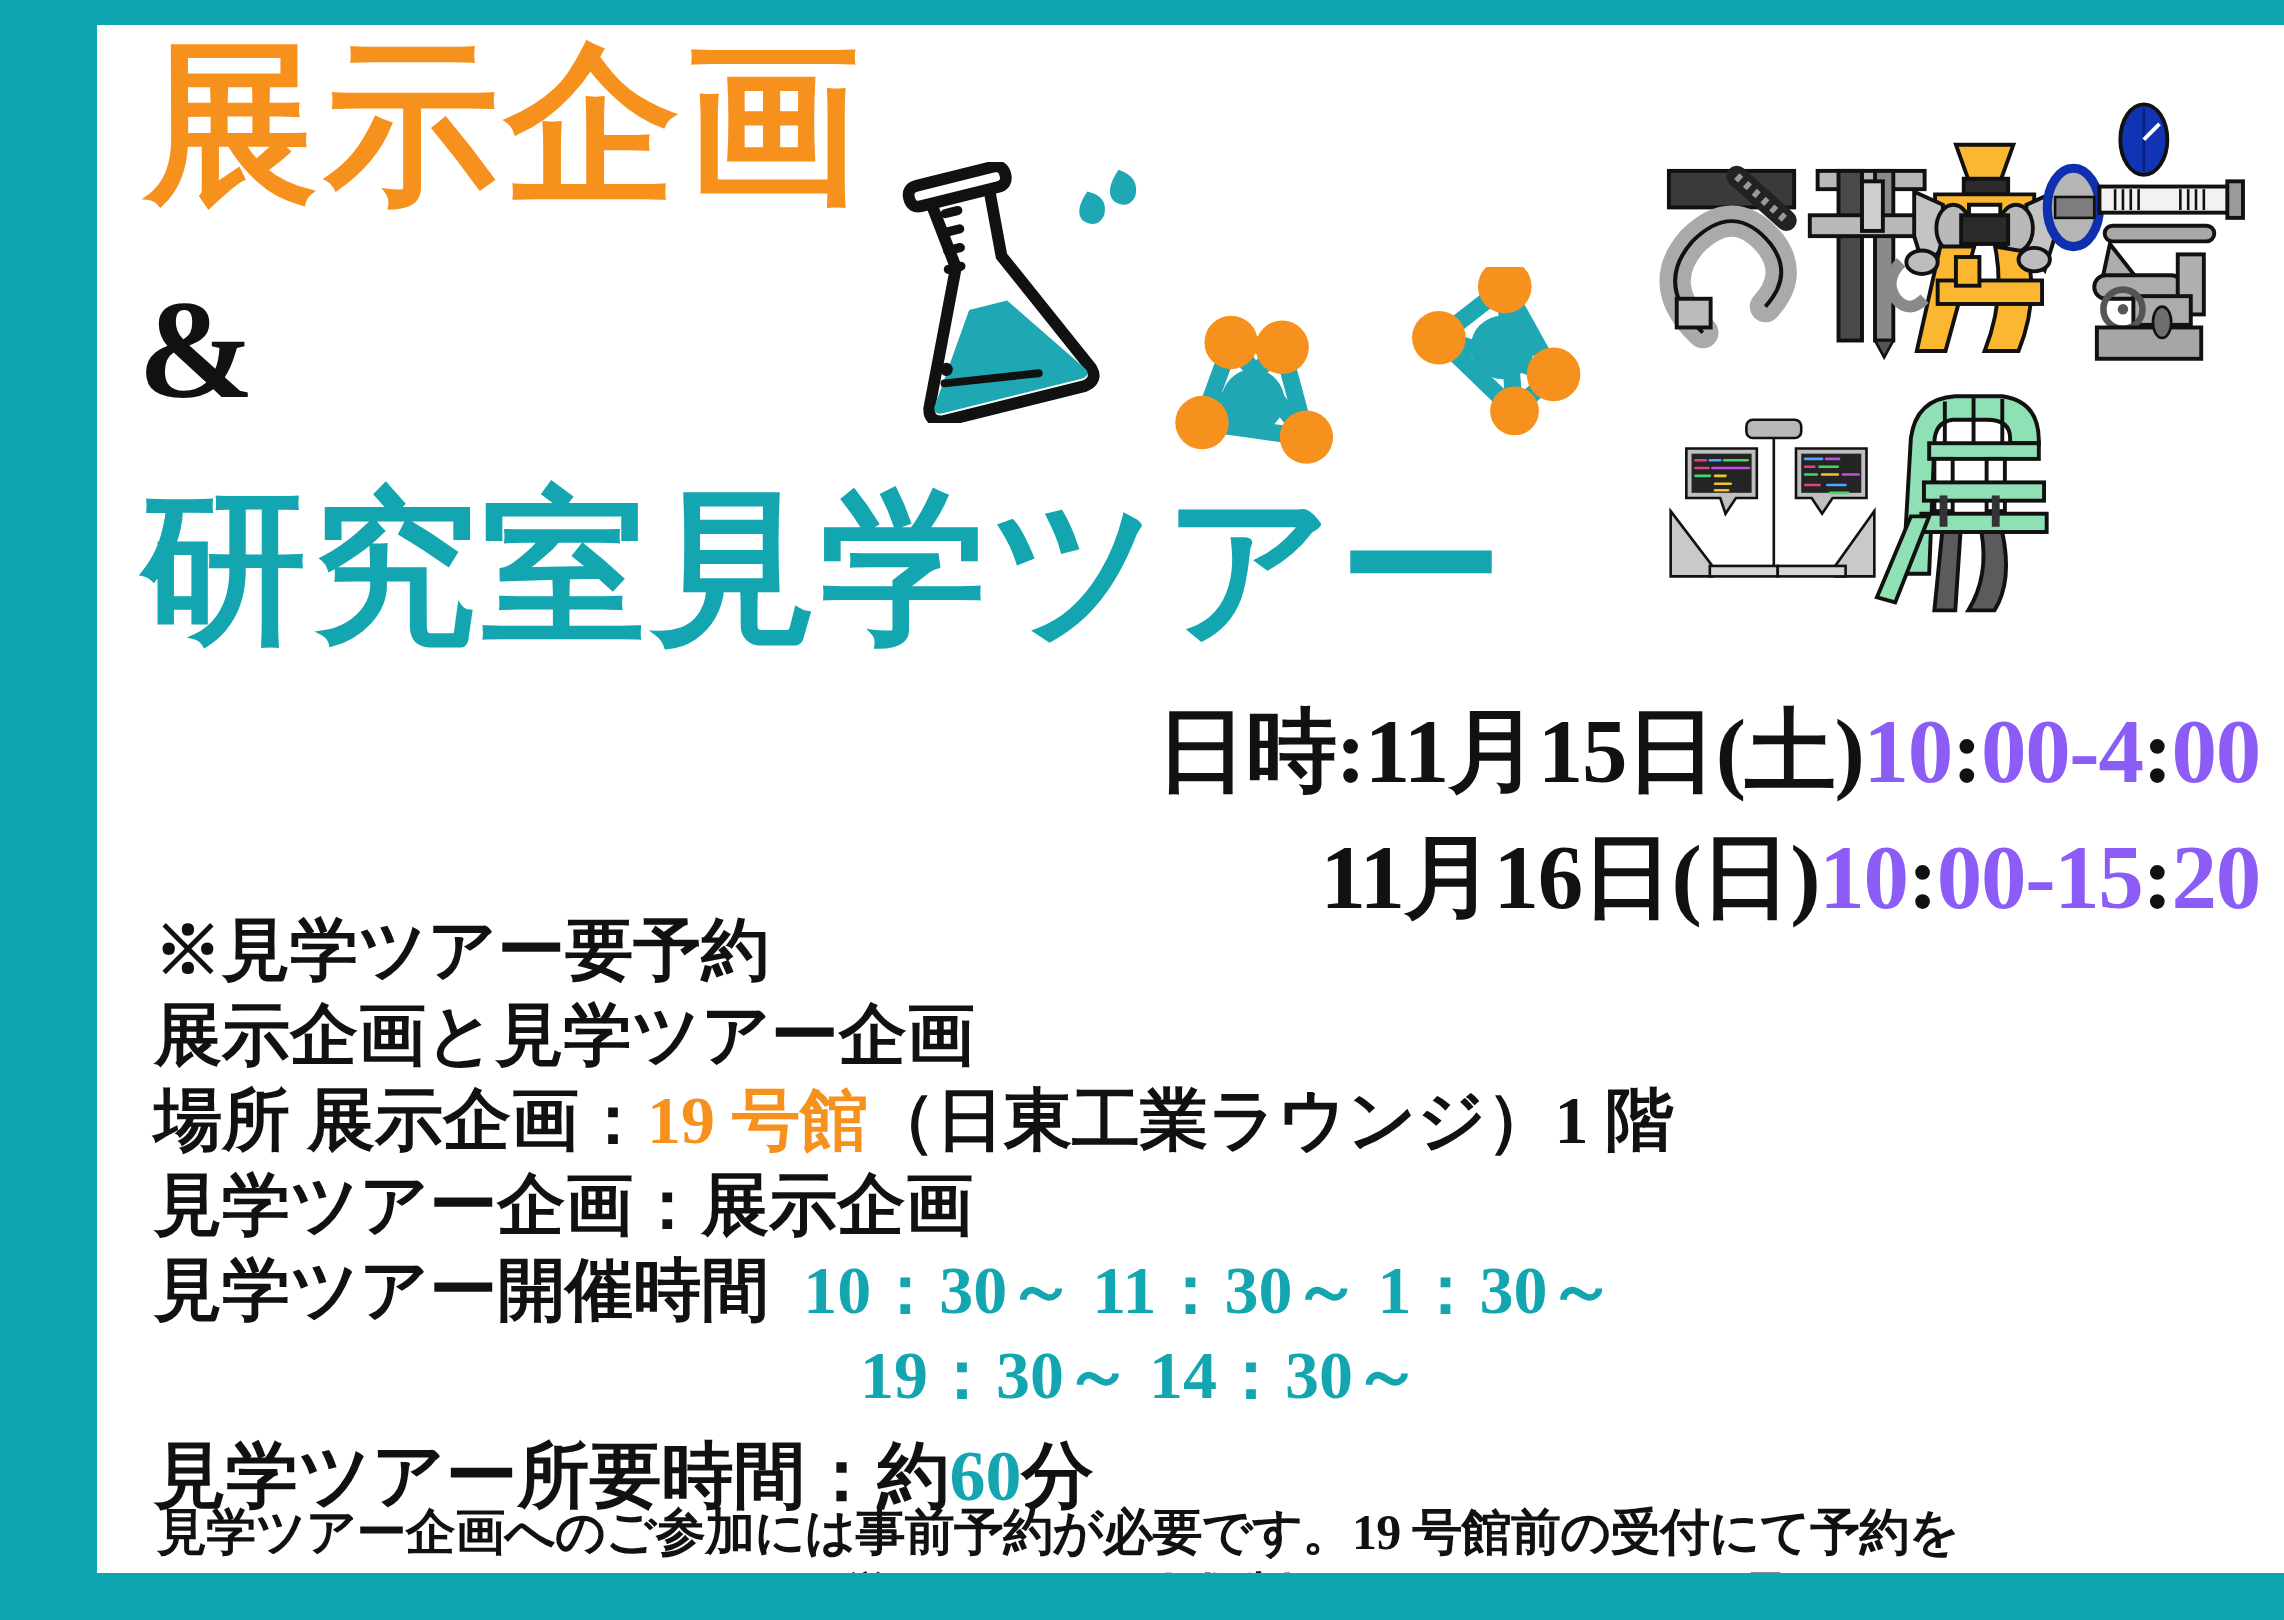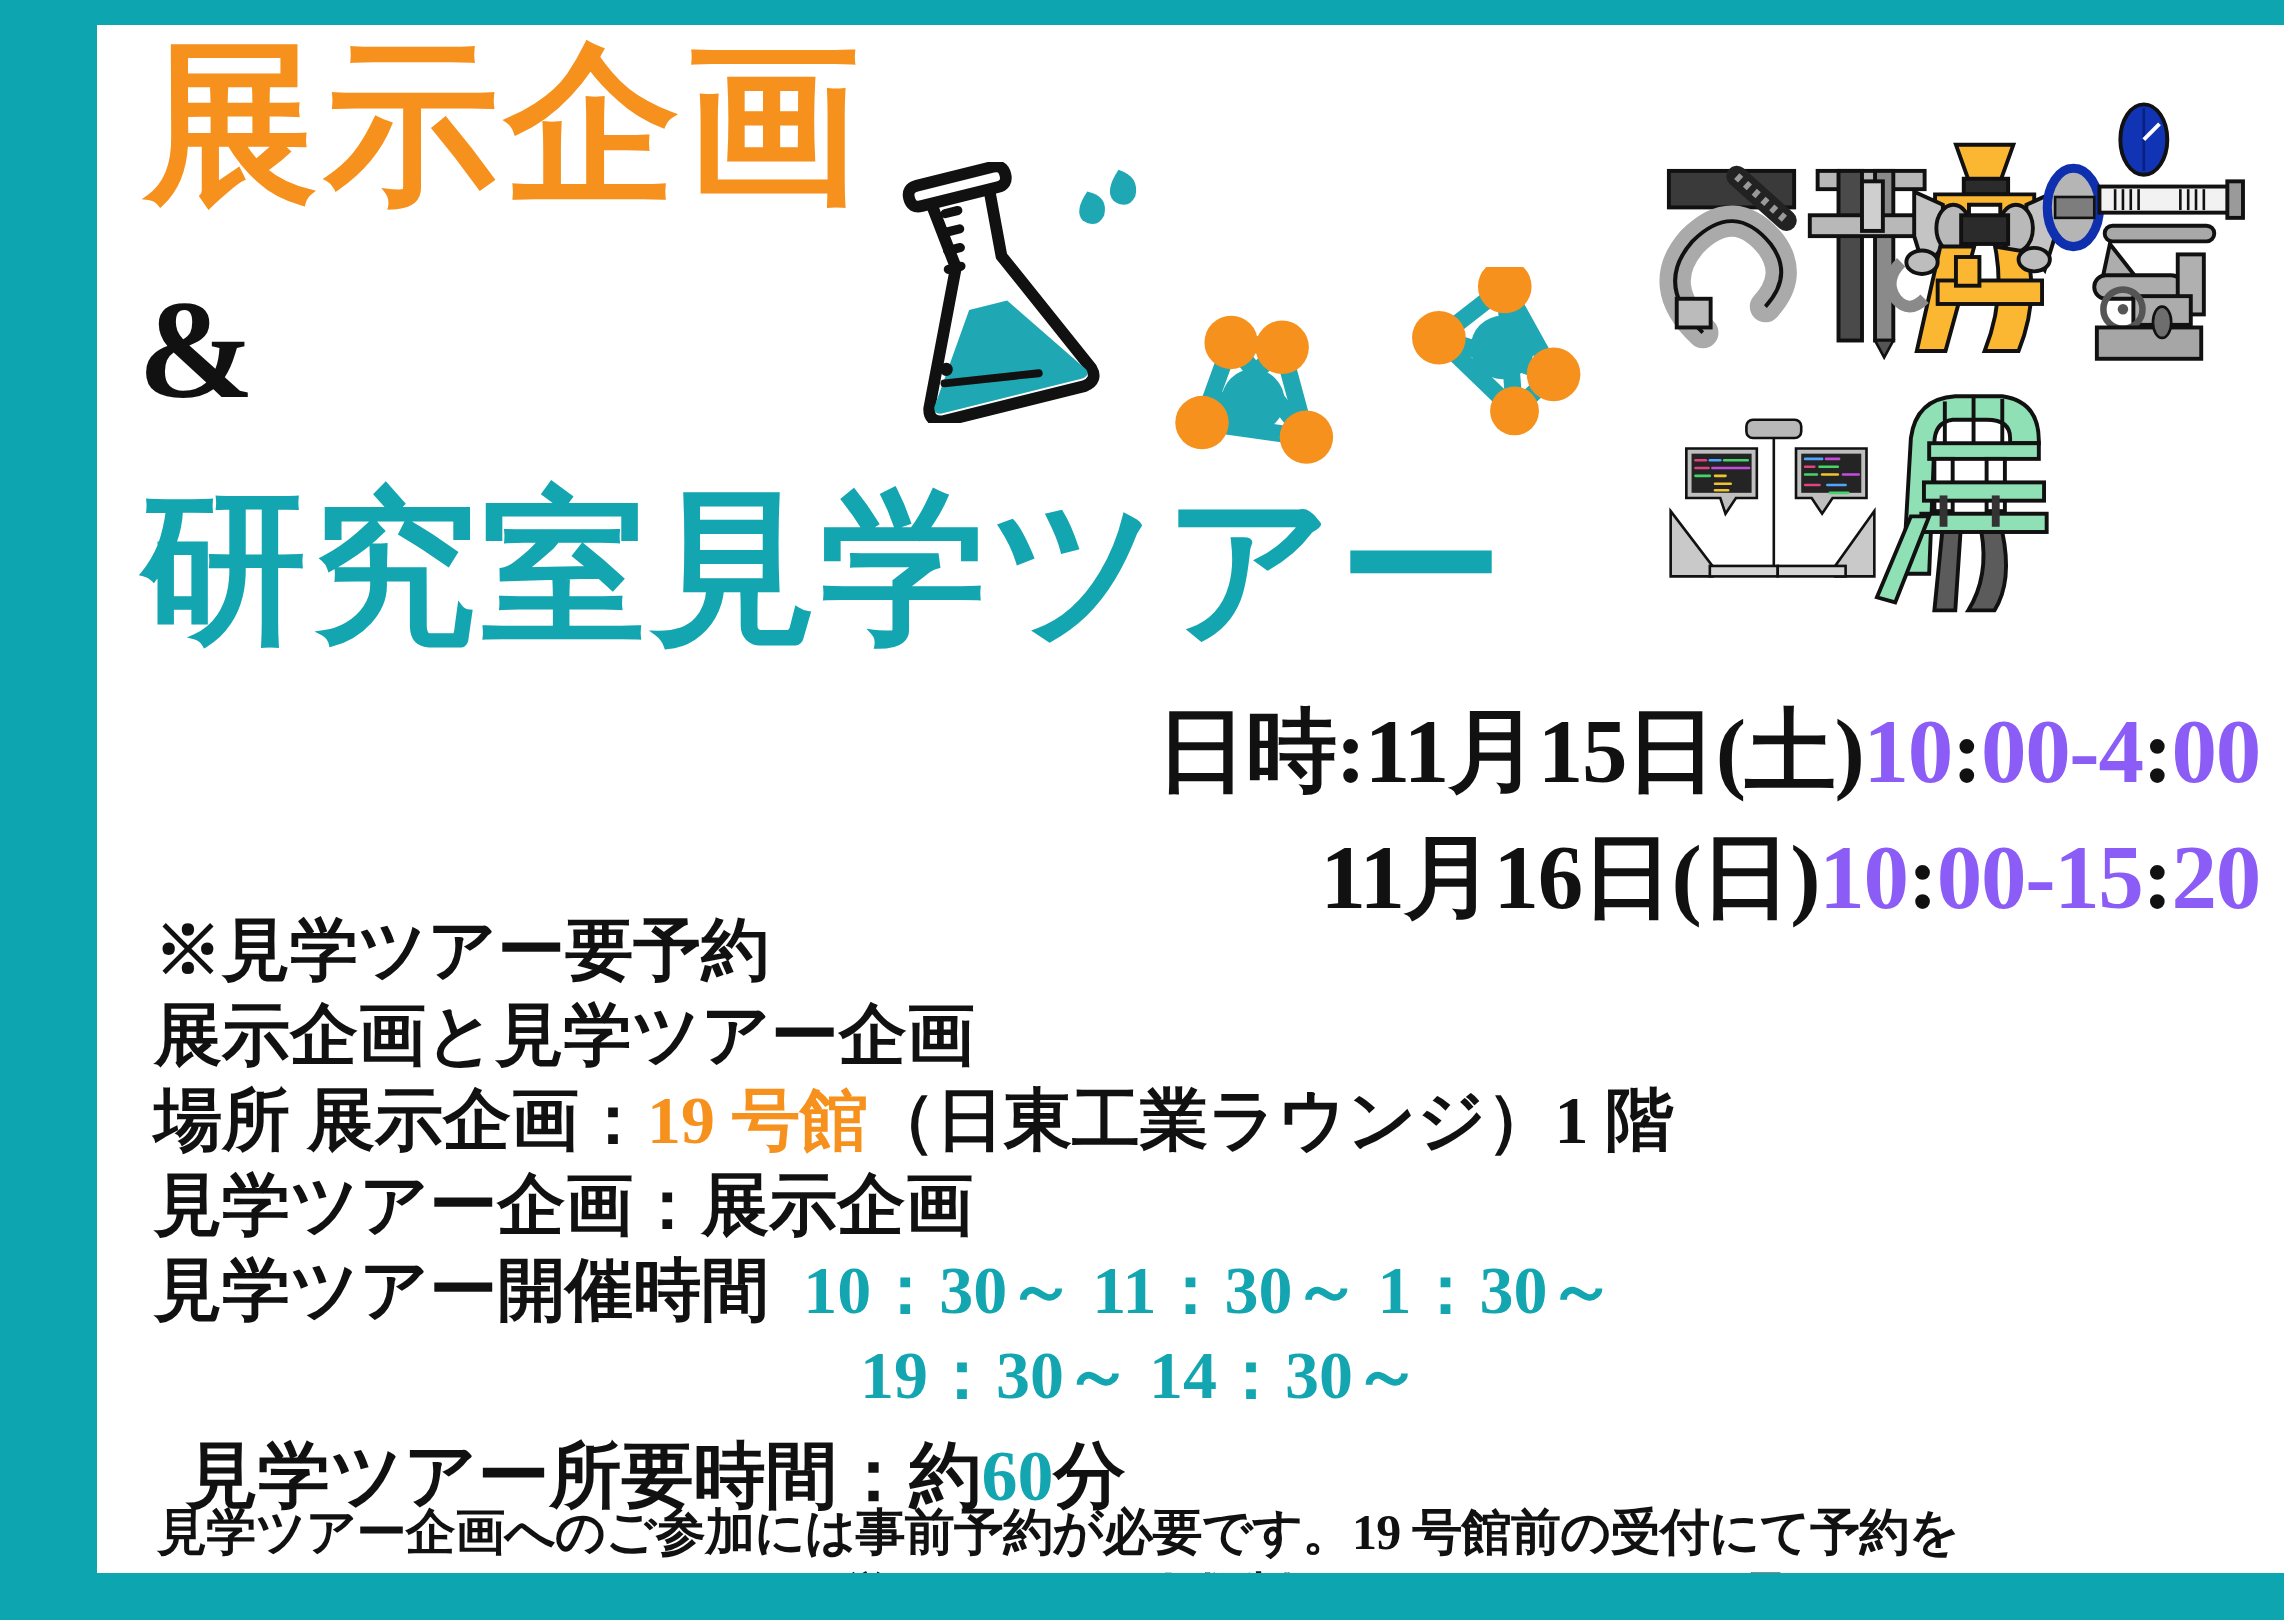--- a/index.html
+++ b/index.html
@@ -116,21 +116,20 @@
   .tour-times-indent { padding-left: 706px; }
 
   .duration-line {
     font-size: 72px;
     line-height: 1.3;
     font-weight: bold;
     color: #111111;
     white-space: nowrap;
     margin-top: 11.8px;
     font-family: "Liberation Serif", "DejaVu Serif", serif;
-    margin-left: 32px;
   }
   .duration-line .hl-teal { color: #13A5B0; }
 
   
   .fineprint {
     position: absolute;
     left: 60px;
     top: 1475px;
     width: 2091px;
   }

